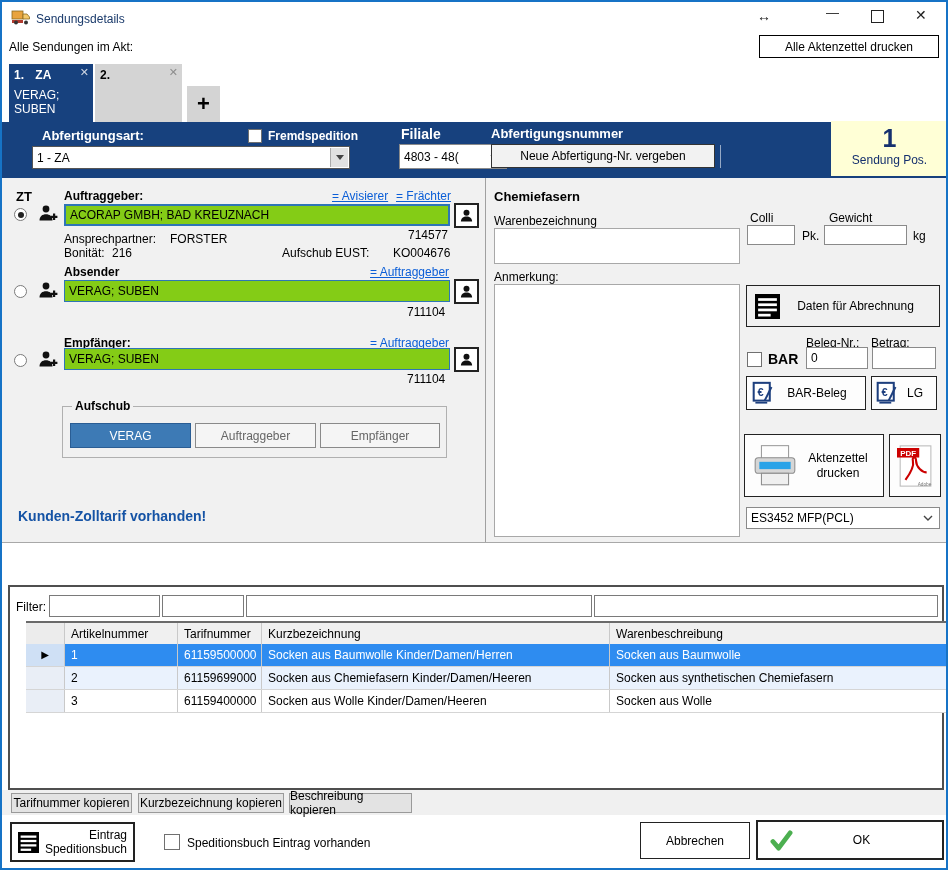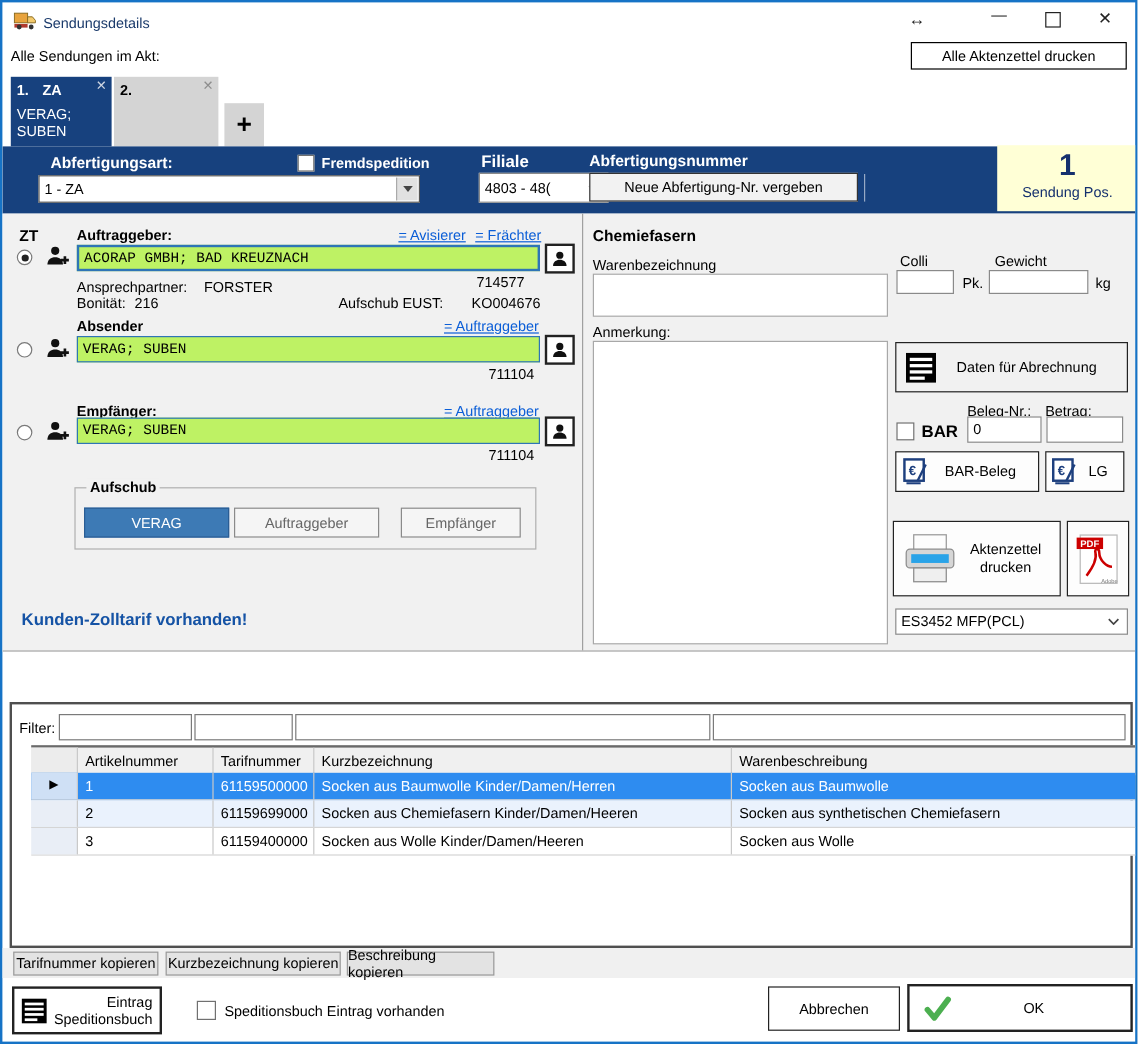--- a/index.html
+++ b/index.html
@@ -2,21 +2,21 @@
 <html><head>
 <meta charset="utf-8">
 <style>
   html,body{margin:0;padding:0;background:#d8d8d8;font-family:"Liberation Sans",sans-serif;}
   #window{position:relative;width:948px;height:870px;background:#fff;border:2px solid #1673c6;box-sizing:border-box;overflow:hidden;font-size:12px;color:#000;}
   .abs{position:absolute;}
   .bold{font-weight:bold;}
   .white{color:#fff;}
   .lbl{font-size:12px;white-space:nowrap;}
   .link{color:#0b5ed7;text-decoration:underline;font-size:12px;white-space:nowrap;cursor:pointer;}
-  .field{background:#bef264;border:1px solid #2e75b6;font-size:12px;padding:2px 4px;box-sizing:border-box;font-family:Liberation Mono, monospace;color:#000;}
+  .field{background:#84cc16;border:1px solid #2e75b6;font-size:12px;padding:2px 4px;box-sizing:border-box;font-family:Liberation Sans, sans-serif;color:#000;}
   .gfield{background:#fff;border:1px solid #8a8a8a;font-size:12px;padding:2px 4px;box-sizing:border-box;font-family:inherit;color:#000;}
   .btn{background:#fff;border:1px solid #000;font-size:12px;display:flex;align-items:center;justify-content:center;box-sizing:border-box;cursor:pointer;color:#000;font-family:inherit;}
   .graybtn{background:#e3e3e3;border:1px solid #9a9a9a;font-size:12px;display:flex;align-items:center;justify-content:center;box-sizing:border-box;cursor:pointer;color:#000;}
   .radio{width:13px;height:13px;border:1px solid #7a7a7a;border-radius:50%;background:#fff;display:flex;align-items:center;justify-content:center;box-sizing:border-box;}
   .radio .dot{width:6px;height:6px;border-radius:50%;background:#222;}
   .cb{background:#fff;border:1px solid #707070;box-sizing:border-box;}
   .personbtn{background:#fff;border:2px solid #222;display:flex;align-items:center;justify-content:center;box-sizing:border-box;cursor:pointer;}
   .dd{background:#fff;border:1px solid #8a8a8a;box-sizing:border-box;display:flex;align-items:center;font-size:12px;cursor:pointer;}
   .dd .txt{flex:1;padding:0 4px;overflow:hidden;white-space:nowrap;}
   .ddarrow{width:0;height:0;border-left:4px solid transparent;border-right:4px solid transparent;border-top:5px solid #444;}
@@ -110,21 +110,21 @@
         <path d="M15 9.5 h2.2 v2.2 h2.2 v2.2 h-2.2 v2.2 H15 v-2.2 h-2.2 v-2.2 H15 z" fill="#111"></path>
       </svg>
   </span>
   <input class="abs field" style="left: 62px; top: 202px; width: 386px; height: 22px; border-width: 2px;" value="ACORAP GMBH; BAD KREUZNACH">
   <div class="abs personbtn" style="left:452px;top:201px;width:25px;height:25px;">
     <svg width="15" height="15" viewBox="0 0 16 16">
         <circle cx="8" cy="5" r="3.2" fill="#111"></circle>
         <path d="M2 14.5 c0-3.6 2.7-5.5 6-5.5 s6 1.9 6 5.5 z" fill="#111"></path>
       </svg>
   </div>
-  <span class="abs lbl" style="left:395px;top:226px;">714577</span>
+  <span class="abs lbl" style="left:406px;top:226px;">714577</span>
   <span class="abs lbl" style="left:62px;top:230px;">Ansprechpartner:</span>
   <span class="abs lbl" style="left:152px;top:230px;margin-left:16px;">FORSTER</span>
   <span class="abs lbl" style="left:62px;top:244px;">Bonität:</span>
   <span class="abs lbl" style="left:110px;top:244px;">216</span>
   <span class="abs lbl" style="left:280px;top:244px;">Aufschub EUST:</span>
   <span class="abs lbl" style="left:391px;top:244px;">KO004676</span>
 
   <span class="abs lbl bold" style="left:62px;top:263px;">Absender</span>
   <span class="abs link" style="left:368px;top:263px;">= Auftraggeber</span>
   <span class="abs radio" style="left:12px;top:283px;"></span>
@@ -160,21 +160,21 @@
         <circle cx="8" cy="5" r="3.2" fill="#111"></circle>
         <path d="M2 14.5 c0-3.6 2.7-5.5 6-5.5 s6 1.9 6 5.5 z" fill="#111"></path>
       </svg>
   </div>
   <span class="abs lbl" style="left:405px;top:370px;">711104</span>
 
   <div class="abs groupbox" style="left:60px;top:404px;width:385px;height:52px;"></div>
   <span class="abs lbl bold" style="left:70px;top:397px;background:#f1f1f1;padding:0 3px;">Aufschub</span>
   <div class="abs aufbtn sel" style="left:68px;top:421px;width:121px;height:25px;">VERAG</div>
   <div class="abs aufbtn" style="left:193px;top:421px;width:121px;height:25px;">Auftraggeber</div>
-  <div class="abs aufbtn" style="left:332px;top:421px;width:100px;height:25px;">Empfänger</div>
+  <div class="abs aufbtn" style="left:318px;top:421px;width:120px;height:25px;">Empfänger</div>
 
   <span class="abs lbl bold" style="left:16px;top:506px;font-size:14px;color:#1553a5;">Kunden-Zolltarif vorhanden!</span>
 
   <span class="abs lbl bold" style="left:492px;top:187px;font-size:13px;">Chemiefasern</span>
   <span class="abs lbl" style="left:492px;top:212px;">Warenbezeichnung</span>
   <textarea class="abs gfield" style="left: 492px; top: 226px; width: 246px; height: 36px; resize: none; border-color: rgb(168, 168, 168);"></textarea>
   <span class="abs lbl" style="left:492px;top:268px;">Anmerkung:</span>
   <textarea class="abs gfield" style="left: 492px; top: 282px; width: 246px; height: 253px; resize: none; border-color: rgb(168, 168, 168);"></textarea>
 
   <span class="abs lbl" style="left:748px;top:209px;">Colli</span>

